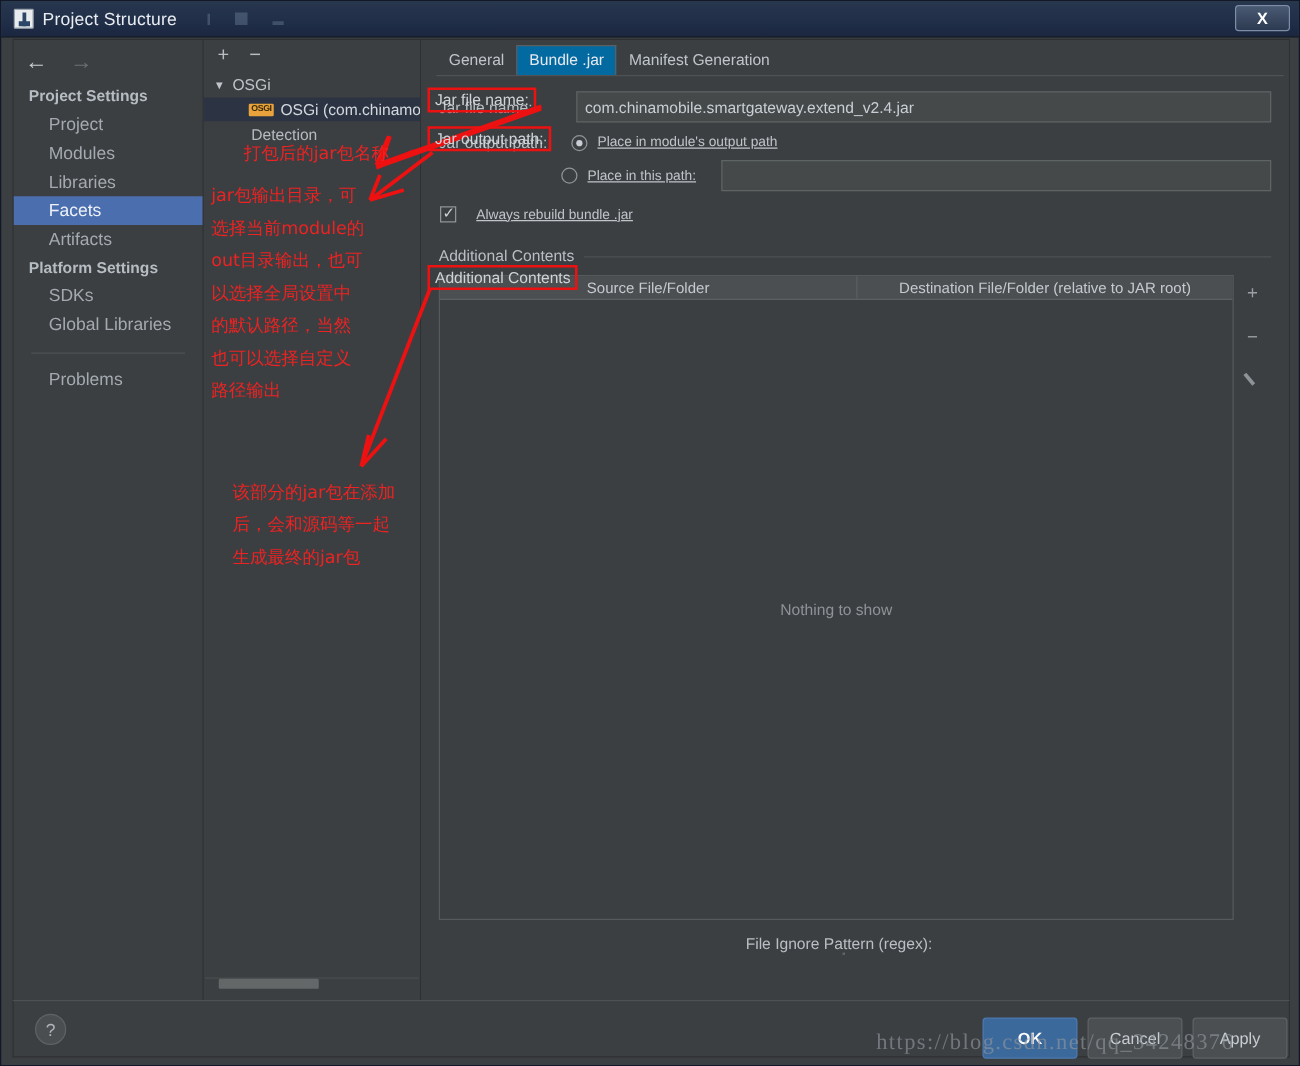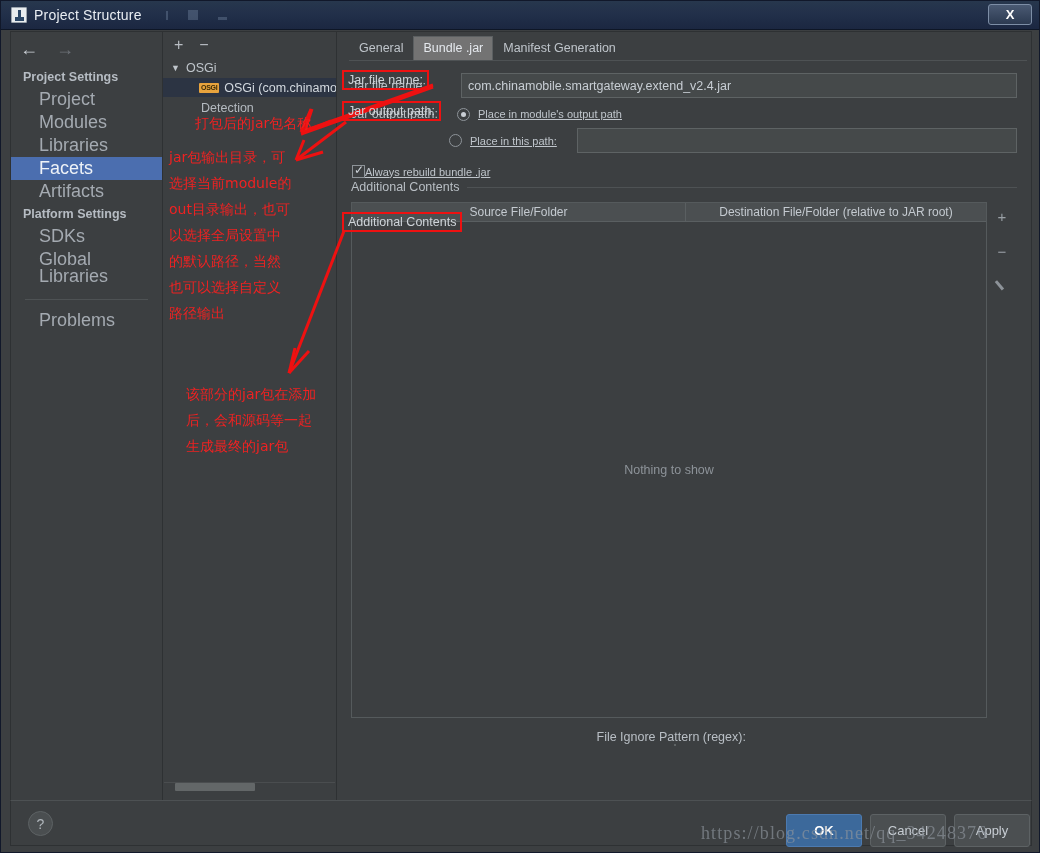--- a/index.html
+++ b/index.html
@@ -69,21 +69,21 @@
   }
   .navbar { height: 34px; display: flex; align-items: center; padding-left: 9px; gap: 18px; }
   .nav-arrow { font-size: 18px; line-height: 1; }
   .nav-back { color: #c9ced4; }
   .nav-fwd  { color: #6d7278; }
   .side-group {
     color: #b6bcc3; font-size: 12.5px; font-weight: bold;
     padding: 4px 0 4px 12px;
   }
   .side-item {
-    color: #a4aab1; font-size: 18px;
+    color: #a4aab1; font-size: 14px;
     padding: 3px 0 3px 28px; line-height: 17px;
   }
   .side-item.sel {
     background: #4b6eaf; color: #eef2f7;
     margin-right: 0;
   }
   .side-div { height: 1px; background: #4e5254; margin: 11px 14px 9px 14px; }
 
   
   .midpanel {
@@ -121,21 +121,21 @@
   .content {
     position: absolute; left: 326px; top: 0; right: 0; height: 769px;
     background: #3c3f41;
   }
   .tabs { display: flex; align-items: flex-end; height: 28px; padding-left: 12px; padding-top: 6px; }
   .tab {
     font-size: 12.5px; color: #bfc5cb; padding: 4px 9px 5px 9px;
     border: 1px solid transparent; border-bottom: none;
   }
   .tab.active {
-    background: #737373; color: #e5e9ee;
+    background: #0369a1; color: #e5e9ee;
     border-color: #5b5f61;
     margin-top: 16px;
   }
   .tabs-rule { height: 1px; background: #4e5254; margin: 0 4px 0 12px; }
 
   .form { padding: 12px 14px 0 14px; }
   .row { display: flex; align-items: center; margin-bottom: 9px; }
   .lbl { color: #b9bfc5; font-size: 12.5px; }
   .lbl-jarname { width: 98px; }
   .lbl-jarout  { width: 98px; }
@@ -152,21 +152,21 @@
   .radio.on::after {
     content: ""; position: absolute; left: 3px; top: 3px;
     width: 5px; height: 5px; border-radius: 50%; background: #c9ced4;
   }
   .radio-lbl { color: #bfc5cb; font-size: 11px; text-decoration: underline; }
   .path-field {
     background: #45494a; border: 1px solid #5e6364; height: 25px;
     flex: 1; margin-left: 12px; display: flex; align-items: center;
     justify-content: flex-end; padding-right: 5px;
   }
-  .check-row { display: flex; align-items: center; gap: 0; margin: 12px 0 2px 1px; }
+  .check-row { display: flex; align-items: center; gap: 16px; margin: 12px 0 20px 1px; }
   .checkbox {
     width: 13px; height: 13px; border: 1px solid #8e9499; background: #3c3f41;
     position: relative; flex: none;
   }
   .checkbox.on::after {
     content: "✓"; position: absolute; left: 1px; top: -3px;
     color: #cdd3d9; font-size: 12px;
   }
 
   .section-hdr { display: flex; align-items: center; gap: 8px; margin: 0 0 8px 0; }

